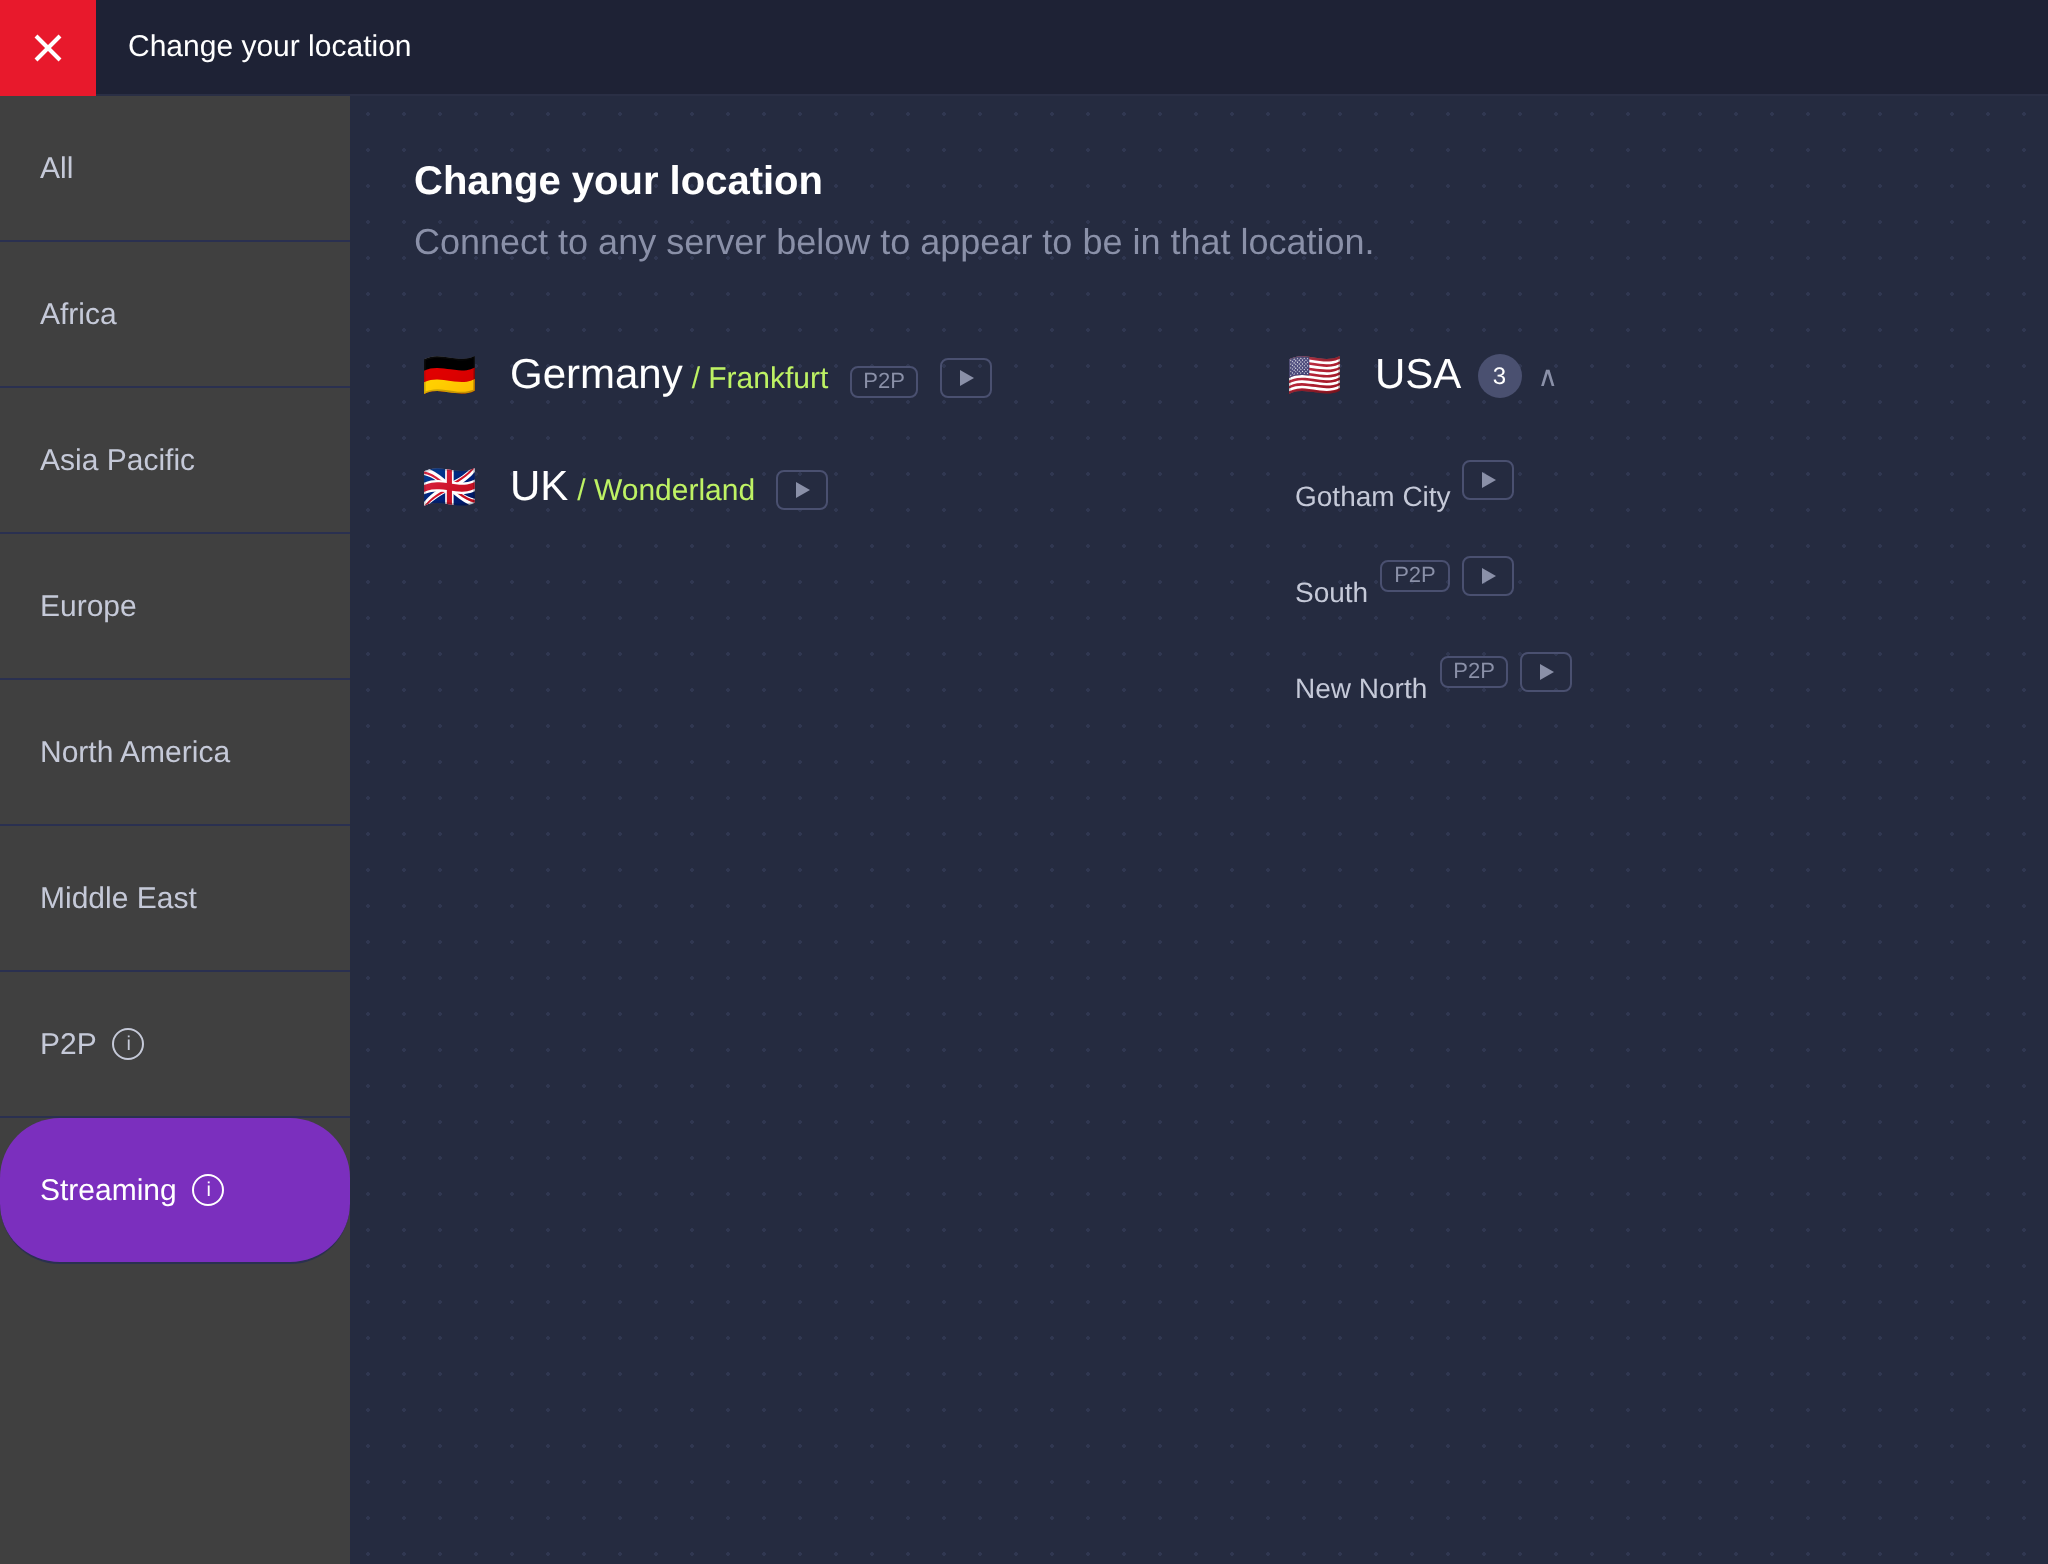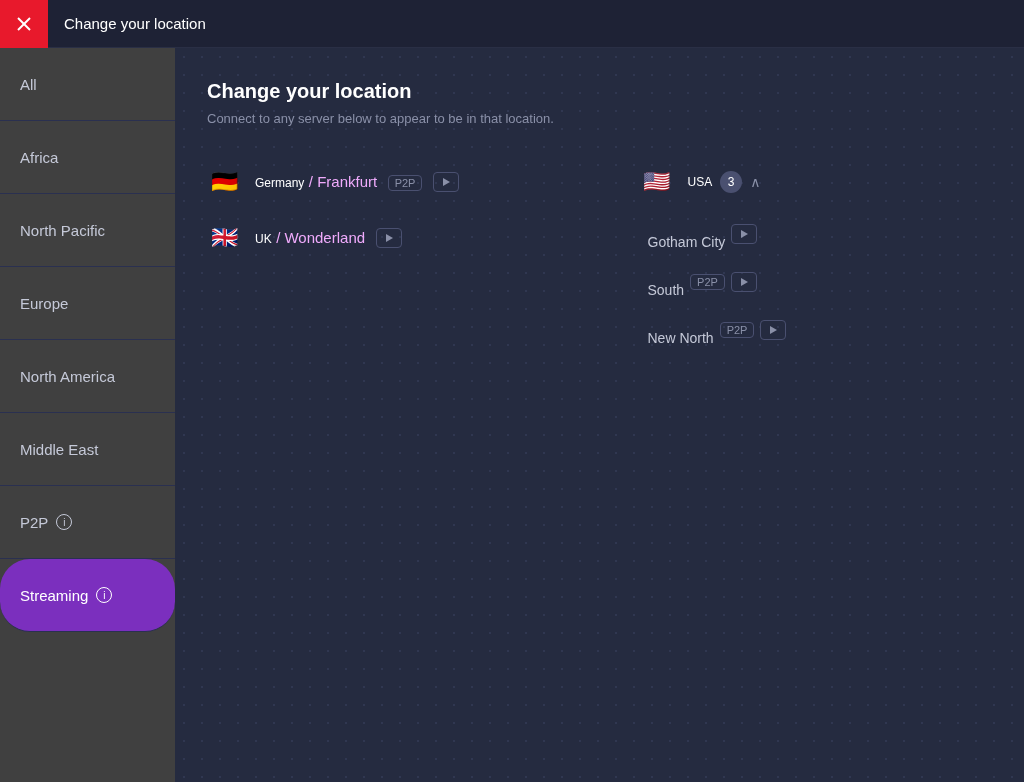--- a/index.html
+++ b/index.html
@@ -111,21 +111,21 @@
 
     .page-title {
       color: #fff;
       font-size: 20px;
       font-weight: 700;
       margin-bottom: 8px;
     }
 
     .page-subtitle {
       color: #8a90a8;
-      font-size: 13px;
+      font-size: 18px;
       margin-bottom: 28px;
     }
 
     
     .server-grid {
       display: grid;
       grid-template-columns: 1fr 1fr;
       gap: 0;
       column-gap: 40px;
     }
@@ -145,26 +145,26 @@
       display: flex;
       align-items: center;
       justify-content: center;
       font-size: 22px;
       margin-right: 12px;
       overflow: hidden;
     }
 
     .server-name {
       color: #fff;
-      font-size: 12px;
+      font-size: 21px;
       font-weight: 500;
     }
 
     .server-sub {
-      color: #f0abfc;
+      color: #bef264;
       font-size: 15px;
       font-weight: 400;
     }
 
     .badge {
       display: inline-flex;
       align-items: center;
       justify-content: center;
       border: 1px solid #4a5070;
       border-radius: 4px;
@@ -259,21 +259,21 @@
 
     <div class="sidebar-item">
       <span>All</span>
     </div>
 
     <div class="sidebar-item">
       <span>Africa</span>
     </div>
 
     <div class="sidebar-item">
-      <span>North Pacific</span>
+      <span>Asia Pacific</span>
     </div>
 
     <div class="sidebar-item">
       <span>Europe</span>
     </div>
 
     <div class="sidebar-item">
       <span>North America</span>
     </div>
 

